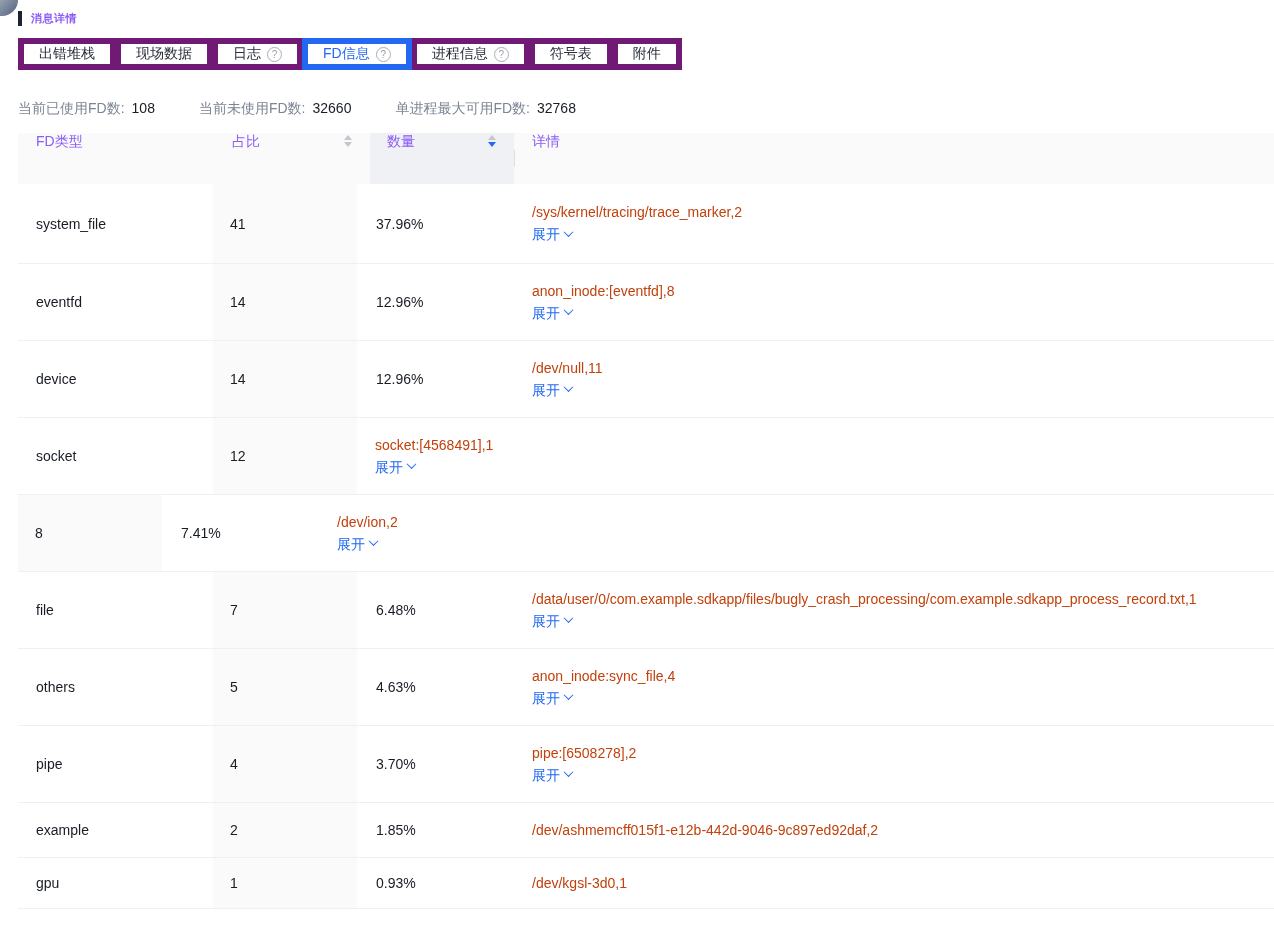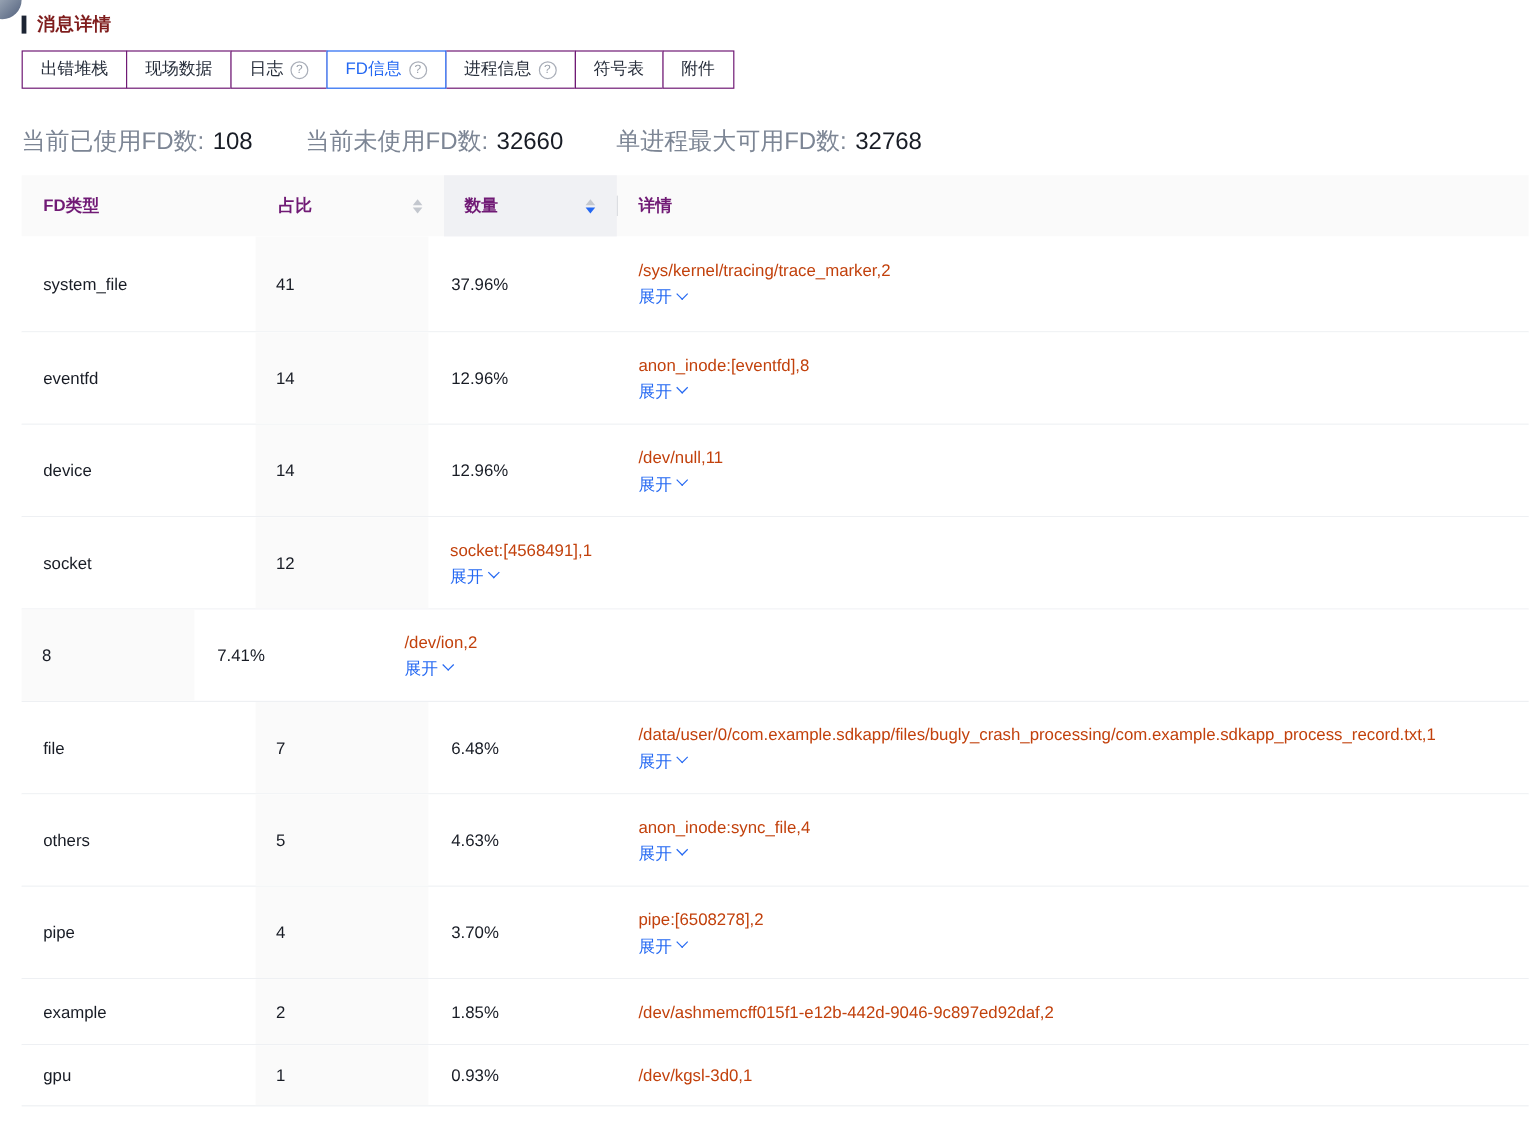--- a/index.html
+++ b/index.html
@@ -19,50 +19,50 @@
     background: linear-gradient(135deg, #b9c3cd 20%, #63718a 85%);
     z-index: 5;
   }
 
   
   .section-header {
     display: flex; align-items: center; gap: 9px;
     padding-top: 11px; margin-left: 18px;
   }
   .section-bar { width: 4px; height: 15px; background: #1c2433; }
-  .section-title { font-size: 15px; font-weight: 700; color: #7f1d1d; letter-spacing: .5px; }
+  .section-title { font-size: 11px; font-weight: 700; color: #8b5cf6; letter-spacing: .5px; }
 
   
   .tab-bar { display: flex; margin: 12px 0 0 18px; }
   .tab {
     height: 32px; display: flex; align-items: center; gap: 6px;
     padding: 0 15px; background: #fff;
-    border: 1px solid #701a75; margin-left: -1px;
+    border: 6px solid #701a75; margin-left: -1px;
     font-size: 14px; color: #272e3b; cursor: pointer;
     position: relative; white-space: nowrap;
   }
   .tab:first-child { margin-left: 0; }
   .tab.active { color: #2468f2; border-color: #2468f2; z-index: 2; }
   .help-icon {
     width: 15px; height: 15px; border-radius: 50%;
     border: 1px solid #a9aeb8; color: #9aa0aa;
     font-size: 10px; line-height: 13px; text-align: center;
     display: inline-block; flex: 0 0 auto; background: #fff;
   }
 
   
-  .stats { display: flex; gap: 44px; margin: 30px 0 0 18px; font-size: 20px; }
+  .stats { display: flex; gap: 44px; margin: 30px 0 0 18px; font-size: 14px; }
   .stat { display: flex; align-items: baseline; }
   .stat-label { color: #7c8594; }
   .stat-value { color: #181c25; margin-left: 7px; }
 
   
   .fd-table { margin: 15px 0 0 18px; width: 1256px; font-size: 14px; }
   .thead { display: flex; height: 51px; background: #fafafa; }
-  .th { display: flex; align-items: center; font-weight: 700; color: #701a75; position: relative; }
+  .th { display: flex; font-weight: 400; color: #8b5cf6; position: relative; }
   .th-type   { width: 195px; padding-left: 18px; }
   .th-count  { width: 144px; background: #f0f1f4; padding-left: 17px; justify-content: space-between; padding-right: 16px; }
   .th-pct    { width: 157px; padding-left: 19px; justify-content: space-between; padding-right: 16px; }
   .th-detail { flex: 1; padding-left: 18px; }
   .th-detail::before {
     content: ""; position: absolute; left: 0; top: 17px;
     width: 1px; height: 17px; background: #dcdee2;
   }
 
   .sorter { display: flex; flex-direction: column; align-items: center; cursor: pointer; padding: 2px; }

